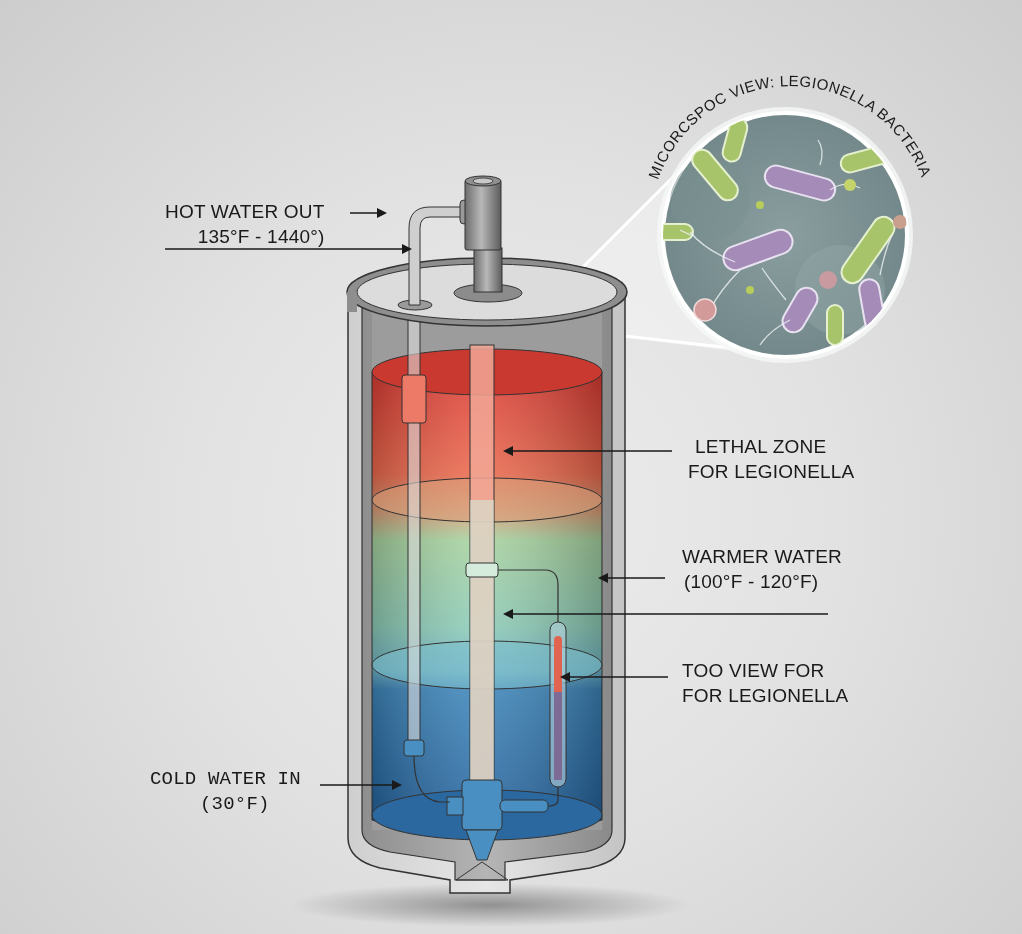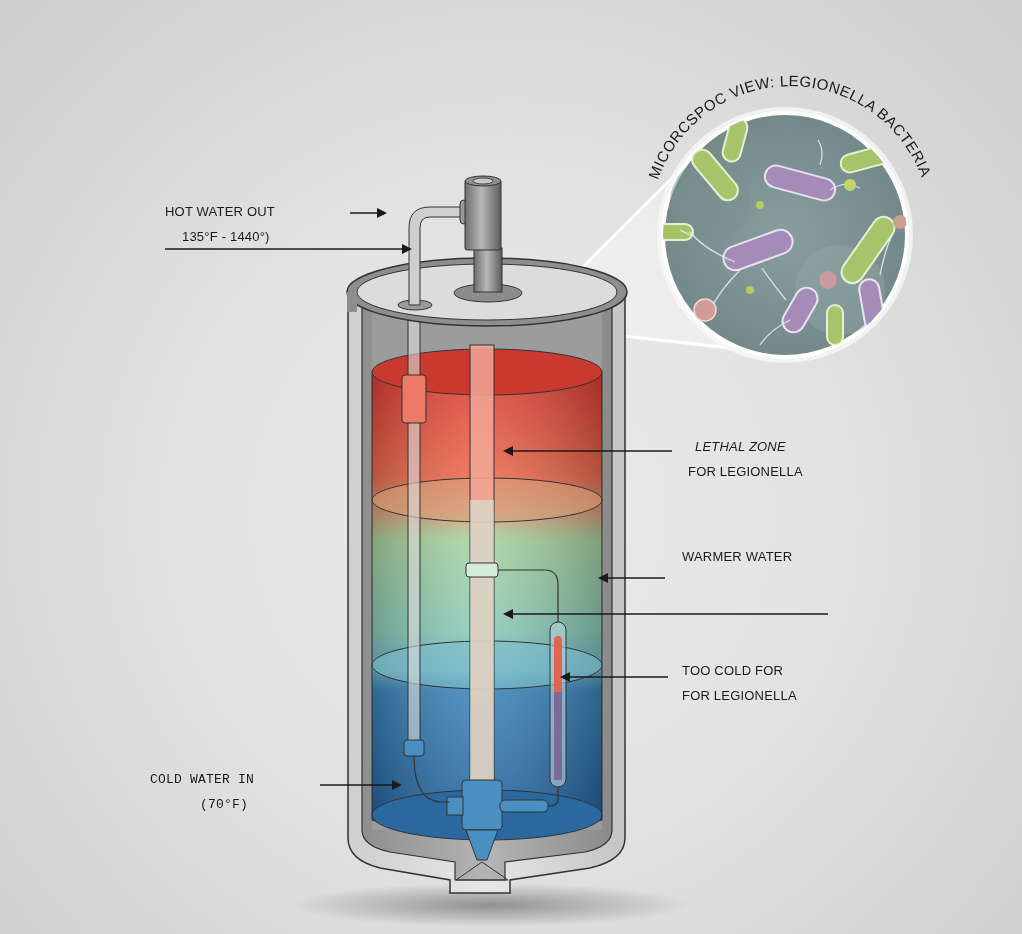--- a/index.html
+++ b/index.html
@@ -3,21 +3,21 @@
 <meta charset="utf-8">
 <style>
   html, body { margin:0; padding:0; }
   body {
     width:1022px; height:934px; overflow:hidden; position:relative;
     background: radial-gradient(ellipse at 50% 55%, #ececec 0%, #e2e2e2 45%, #cdcdcd 100%);
     font-family: "Liberation Sans", "DejaVu Sans", sans-serif;
   }
   #diagram { position:absolute; left:0; top:0; }
   .label {
-    position:absolute; color:#1a1a1a; font-size:13px; line-height:25px;
+    position:absolute; color:#1a1a1a; font-size:19px; line-height:25px;
     letter-spacing:0.2px; white-space:nowrap;
   }
   .label span { display:block; }
 </style>
 </head>
 <body>
 
 <svg id="diagram" width="1022" height="934" viewBox="0 0 1022 934" xmlns="http://www.w3.org/2000/svg">
   <defs>
     <linearGradient id="shellGrad" x1="0" x2="1" y1="0" y2="0">
@@ -184,33 +184,34 @@
     <line x1="672" y1="451" x2="505" y2="451" marker-end="url(#arrow)"></line>
     <line x1="665" y1="578" x2="600" y2="578" marker-end="url(#arrow)"></line>
     <line x1="828" y1="614" x2="505" y2="614" marker-end="url(#arrow)"></line>
     <line x1="668" y1="677" x2="562" y2="677" marker-end="url(#arrow)"></line>
     <line x1="320" y1="785" x2="400" y2="785" marker-end="url(#arrow)"></line>
   </g>
 </svg>
 
 <div class="label" style="left:165px; top:199px;">
   <span>HOT WATER OUT</span>
-  <span style="padding-left:17px;">135°F - 1440°)</span>
+  <span style="padding-left:17px;text-align:right;">135°F - 1440°)</span>
 </div>
 
 <div class="label" style="left:688px; top:434px;">
-  <span style="padding-left:7px;font-style:italic;">LETHAL ZONE</span>
+  <span style="padding-left:7px;">LETHAL ZONE</span>
   <span>FOR LEGIONELLA</span>
 </div>
 
 <div class="label" style="left:682px; top:544px;">
   <span>WARMER WATER</span>
+  <span style="padding-left:2px;">(100°F - 120°F)</span>
 </div>
 
 <div class="label" style="left:682px; top:658px;">
-  <span>TOO COLD FOR</span>
+  <span>TOO VIEW FOR</span>
   <span>FOR LEGIONELLA</span>
 </div>
 
 <div class="label" style="left:150px; top:767px;font-family:Liberation Mono, monospace;">
   <span>COLD WATER IN</span>
-  <span style="padding-left:50px;">(70°F)</span>
+  <span style="padding-left:50px;">(30°F)</span>
 </div>
 
 </body></html>

